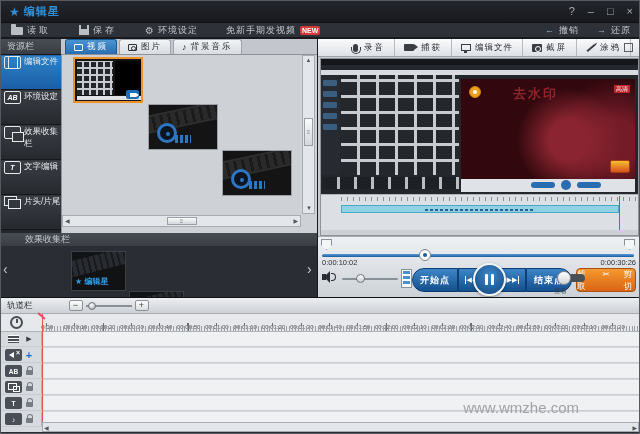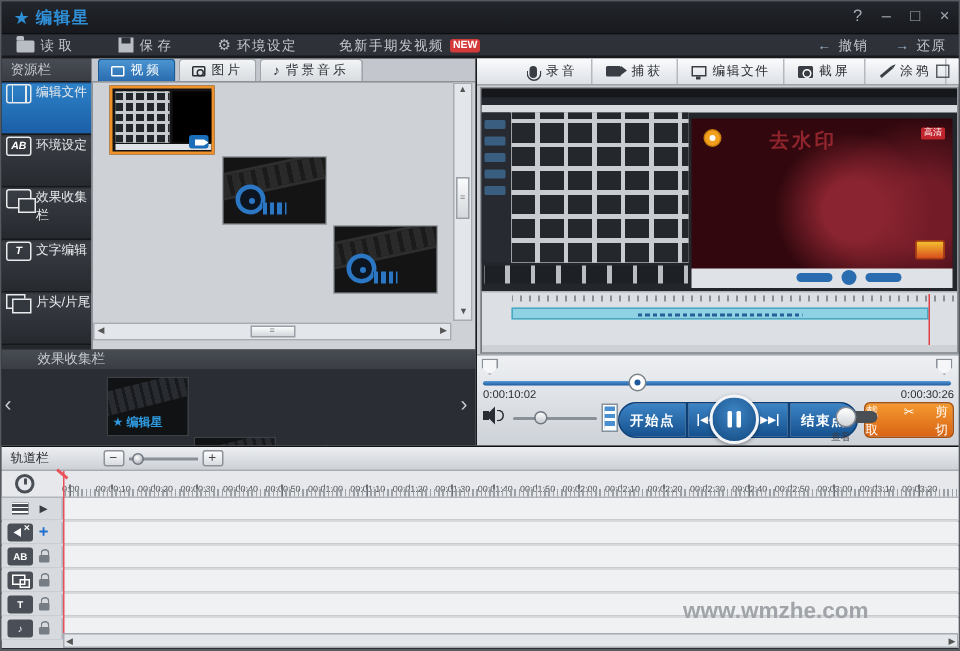--- a/index.html
+++ b/index.html
@@ -156,21 +156,21 @@
   .tic-spk::after{content:'';position:absolute;left:4px;top:3px;border-right:5px solid #fff;border-top:3px solid transparent;border-bottom:3px solid transparent;}
   .tic-spk::before{content:'×';position:absolute;right:2px;top:0px;color:#fff;font-size:7px;}
   .tic-ovl::after{content:'';position:absolute;left:3px;top:2px;width:7px;height:5px;border:1px solid #fff;}
   .tic-ovl::before{content:'';position:absolute;right:2px;bottom:1px;width:5px;height:4px;border:1px solid #fff;background:#4a4f57;}
   .tst{width:14px;text-align:center;font-size:7px;color:#3a3e44;}
   .tst .plus{color:#1f6fd0;font-size:11px;font-weight:bold;}
   .lock{display:inline-block;width:7px;height:5px;background:#777d85;border-radius:1px;position:relative;margin-top:4px;}
   .lock::before{content:'';position:absolute;left:1px;top:-4px;width:4px;height:4px;border:1px solid #777d85;border-bottom:none;border-radius:3px 3px 0 0;}
   .playhead{left:41px;top:16px;width:1px;height:108px;background:#e8505a;z-index:4;}
   .phflag{left:36px;top:17px;width:9px;height:2px;background:#e8505a;transform:rotate(40deg);z-index:4;}
-  .watermark{right:62px;top:101px;color:#a0a4a8;font-size:15px;font-weight:bold;}
+  .watermark{right:62px;top:101px;color:#a0a4a8;font-size:15px;}
   .hscroll{left:41px;top:124px;width:597px;height:10px;background:#e3e6ea;border:1px solid #a7acb2;display:flex;align-items:center;justify-content:space-between;padding:0 1px;}
   .hscroll .arr{font-size:6px;color:#555;cursor:pointer;}
   .tlbottom{left:0;top:134px;width:640px;height:4px;background:#2a2d33;}
 </style>
 </head>
 <body>
 
 <div class="app">
 
   <div class="a titlebar">

